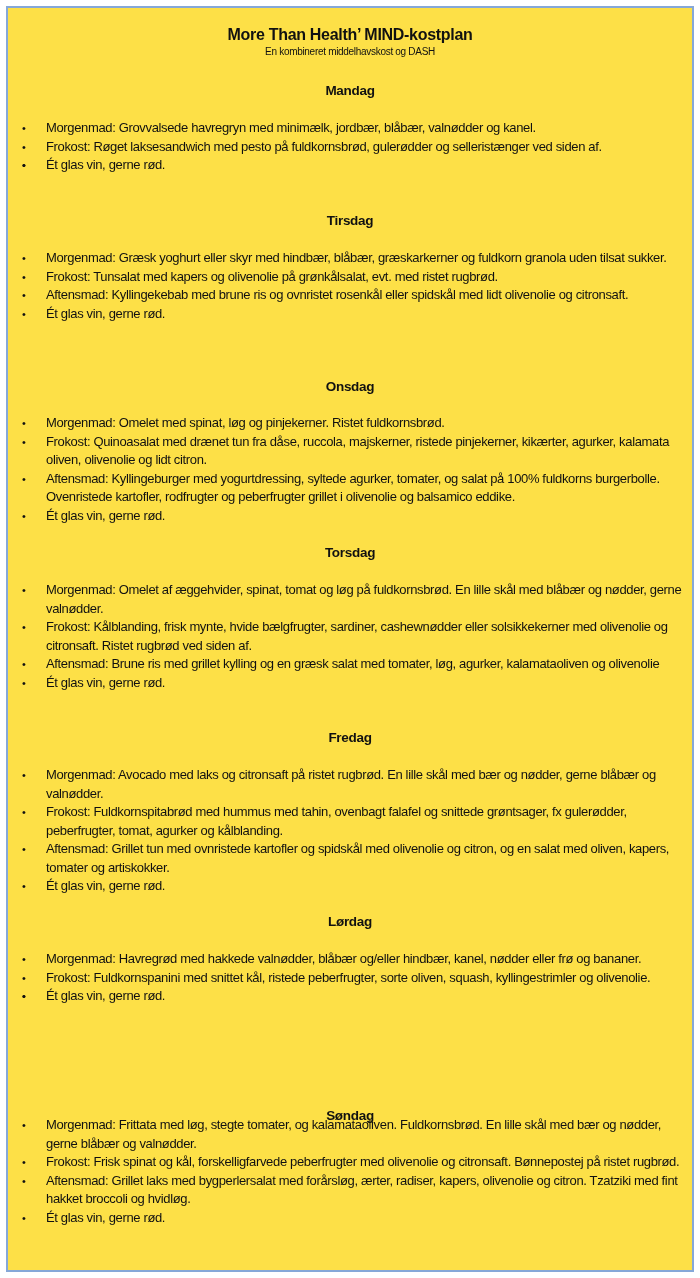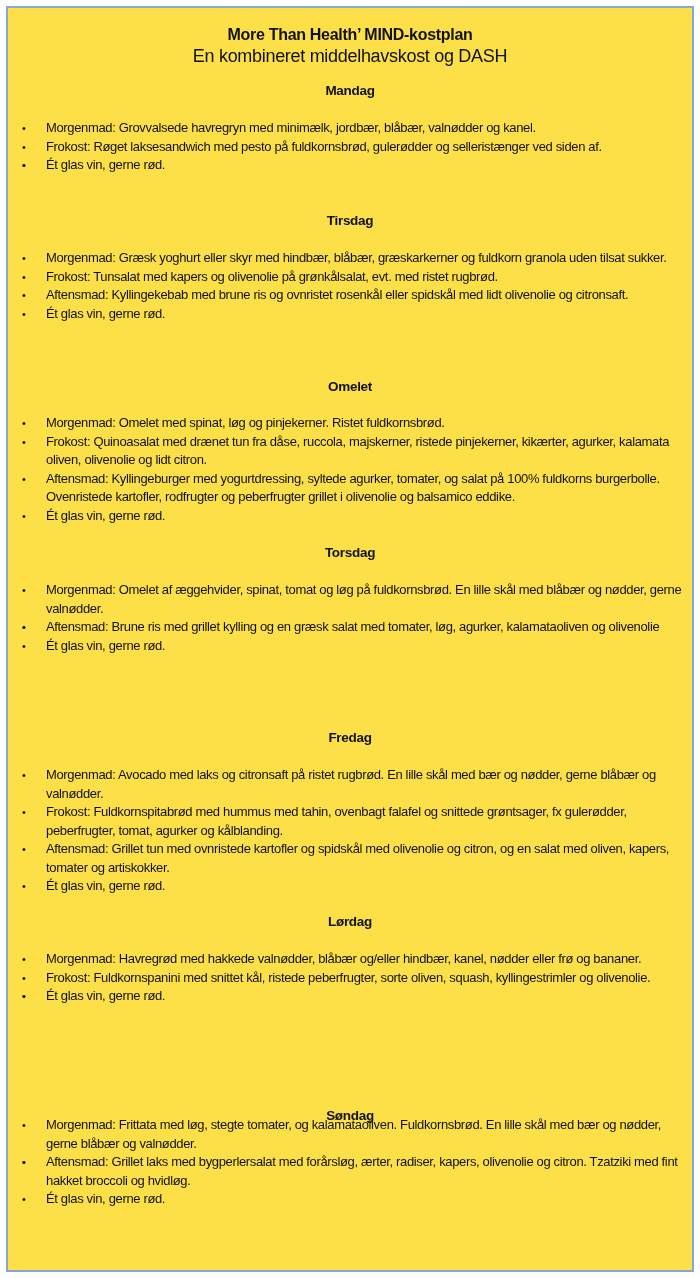--- a/index.html
+++ b/index.html
@@ -32,21 +32,21 @@
     text-align: center;
     font-weight: bold;
     font-size: 16px;
     letter-spacing: -0.3px;
   }
   .subtitle {
     position: absolute;
     left: 0; right: 0;
     top: 38px;
     text-align: center;
-    font-size: 18px;
+    font-size: 10px;
     letter-spacing: -0.3px;
   }
   .day-heading {
     position: absolute;
     left: 0; right: 0;
     text-align: center;
     font-weight: bold;
     font-size: 13.5px;
     letter-spacing: -0.3px;
   }
@@ -88,32 +88,32 @@
   </ul>
 
   <div class="day-heading" style="top:205px">Tirsdag</div>
   <ul class="meal-list" style="top:241px">
     <li class="meal-item"><span class="bullet">•</span><span>Morgenmad: Græsk yoghurt eller skyr med hindbær, blåbær, græskarkerner og fuldkorn granola uden tilsat sukker.</span></li>
     <li class="meal-item"><span class="bullet">•</span><span>Frokost: Tunsalat med kapers og olivenolie på grønkålsalat, evt. med ristet rugbrød.</span></li>
     <li class="meal-item"><span class="bullet">•</span><span>Aftensmad: Kyllingekebab med brune ris og ovnristet rosenkål eller spidskål med lidt olivenolie og citronsaft.</span></li>
     <li class="meal-item"><span class="bullet">•</span><span>Ét glas vin, gerne rød.</span></li>
   </ul>
 
-  <div class="day-heading" style="top:371px">Omelet</div>
+  <div class="day-heading" style="top:371px">Onsdag</div>
   <ul class="meal-list" style="top:406px">
     <li class="meal-item"><span class="bullet">•</span><span>Morgenmad: Omelet med spinat, løg og pinjekerner. Ristet fuldkornsbrød.</span></li>
     <li class="meal-item"><span class="bullet">•</span><span>Frokost: Quinoasalat med drænet tun fra dåse, ruccola, majskerner, ristede pinjekerner, kikærter, agurker, kalamata oliven, olivenolie og lidt citron.</span></li>
     <li class="meal-item"><span class="bullet">•</span><span>Aftensmad: Kyllingeburger med yogurtdressing, syltede agurker, tomater, og salat på 100% fuldkorns burgerbolle. Ovenristede kartofler, rodfrugter og peberfrugter grillet i olivenolie og balsamico eddike.</span></li>
     <li class="meal-item"><span class="bullet">•</span><span>Ét glas vin, gerne rød.</span></li>
   </ul>
 
   <div class="day-heading" style="top:537px">Torsdag</div>
   <ul class="meal-list" style="top:573px">
     <li class="meal-item"><span class="bullet">•</span><span>Morgenmad: Omelet af æggehvider, spinat, tomat og løg på fuldkornsbrød. En lille skål med blåbær og nødder, gerne valnødder.</span></li>
-    <li class="meal-item"><span class="bullet">•</span></li>
+    <li class="meal-item"><span class="bullet">•</span><span>Frokost: Kålblanding, frisk mynte, hvide bælgfrugter, sardiner, cashewnødder eller solsikkekerner med olivenolie og citronsaft. Ristet rugbrød ved siden af.</span></li>
     <li class="meal-item"><span class="bullet">•</span><span>Aftensmad: Brune ris med grillet kylling og en græsk salat med tomater, løg, agurker, kalamataoliven og olivenolie</span></li>
     <li class="meal-item"><span class="bullet">•</span><span>Ét glas vin, gerne rød.</span></li>
   </ul>
 
   <div class="day-heading" style="top:722px">Fredag</div>
   <ul class="meal-list" style="top:758px">
     <li class="meal-item"><span class="bullet">•</span><span>Morgenmad: Avocado med laks og citronsaft på ristet rugbrød. En lille skål med bær og nødder, gerne blåbær og valnødder.</span></li>
     <li class="meal-item"><span class="bullet">•</span><span>Frokost: Fuldkornspitabrød med hummus med tahin, ovenbagt falafel og snittede grøntsager, fx gulerødder, peberfrugter, tomat, agurker og kålblanding.</span></li>
     <li class="meal-item"><span class="bullet">•</span><span>Aftensmad: Grillet tun med ovnristede kartofler og spidskål med olivenolie og citron, og en salat med oliven, kapers, tomater og artiskokker.</span></li>
     <li class="meal-item"><span class="bullet">•</span><span>Ét glas vin, gerne rød.</span></li>
@@ -123,17 +123,17 @@
   <ul class="meal-list" style="top:942px">
     <li class="meal-item"><span class="bullet">•</span><span>Morgenmad: Havregrød med hakkede valnødder, blåbær og/eller hindbær, kanel, nødder eller frø og bananer.</span></li>
     <li class="meal-item"><span class="bullet">•</span><span>Frokost: Fuldkornspanini med snittet kål, ristede peberfrugter, sorte oliven, squash, kyllingestrimler og olivenolie.</span></li>
     <li class="meal-item"><span class="bullet">•</span></li>
     <li class="meal-item"><span class="bullet">•</span><span>Ét glas vin, gerne rød.</span></li>
   </ul>
 
   <div class="day-heading" style="top:1100px">Søndag</div>
   <ul class="meal-list" style="top:1108px">
     <li class="meal-item"><span class="bullet">•</span><span>Morgenmad: Frittata med løg, stegte tomater, og kalamataoliven. Fuldkornsbrød. En lille skål med bær og nødder, gerne blåbær og valnødder.</span></li>
-    <li class="meal-item"><span class="bullet">•</span></li>
+    <li class="meal-item"><span class="bullet">•</span><span>Frokost: Frisk spinat og kål, forskelligfarvede peberfrugter med olivenolie og citronsaft. Bønnepostej på ristet rugbrød.</span></li>
     <li class="meal-item"><span class="bullet">•</span><span>Aftensmad: Grillet laks med bygperlersalat med forårsløg, ærter, radiser, kapers, olivenolie og citron. Tzatziki med fint hakket broccoli og hvidløg.</span></li>
     <li class="meal-item"><span class="bullet">•</span><span>Ét glas vin, gerne rød.</span></li>
   </ul>
 </div>
 
 </body></html>

